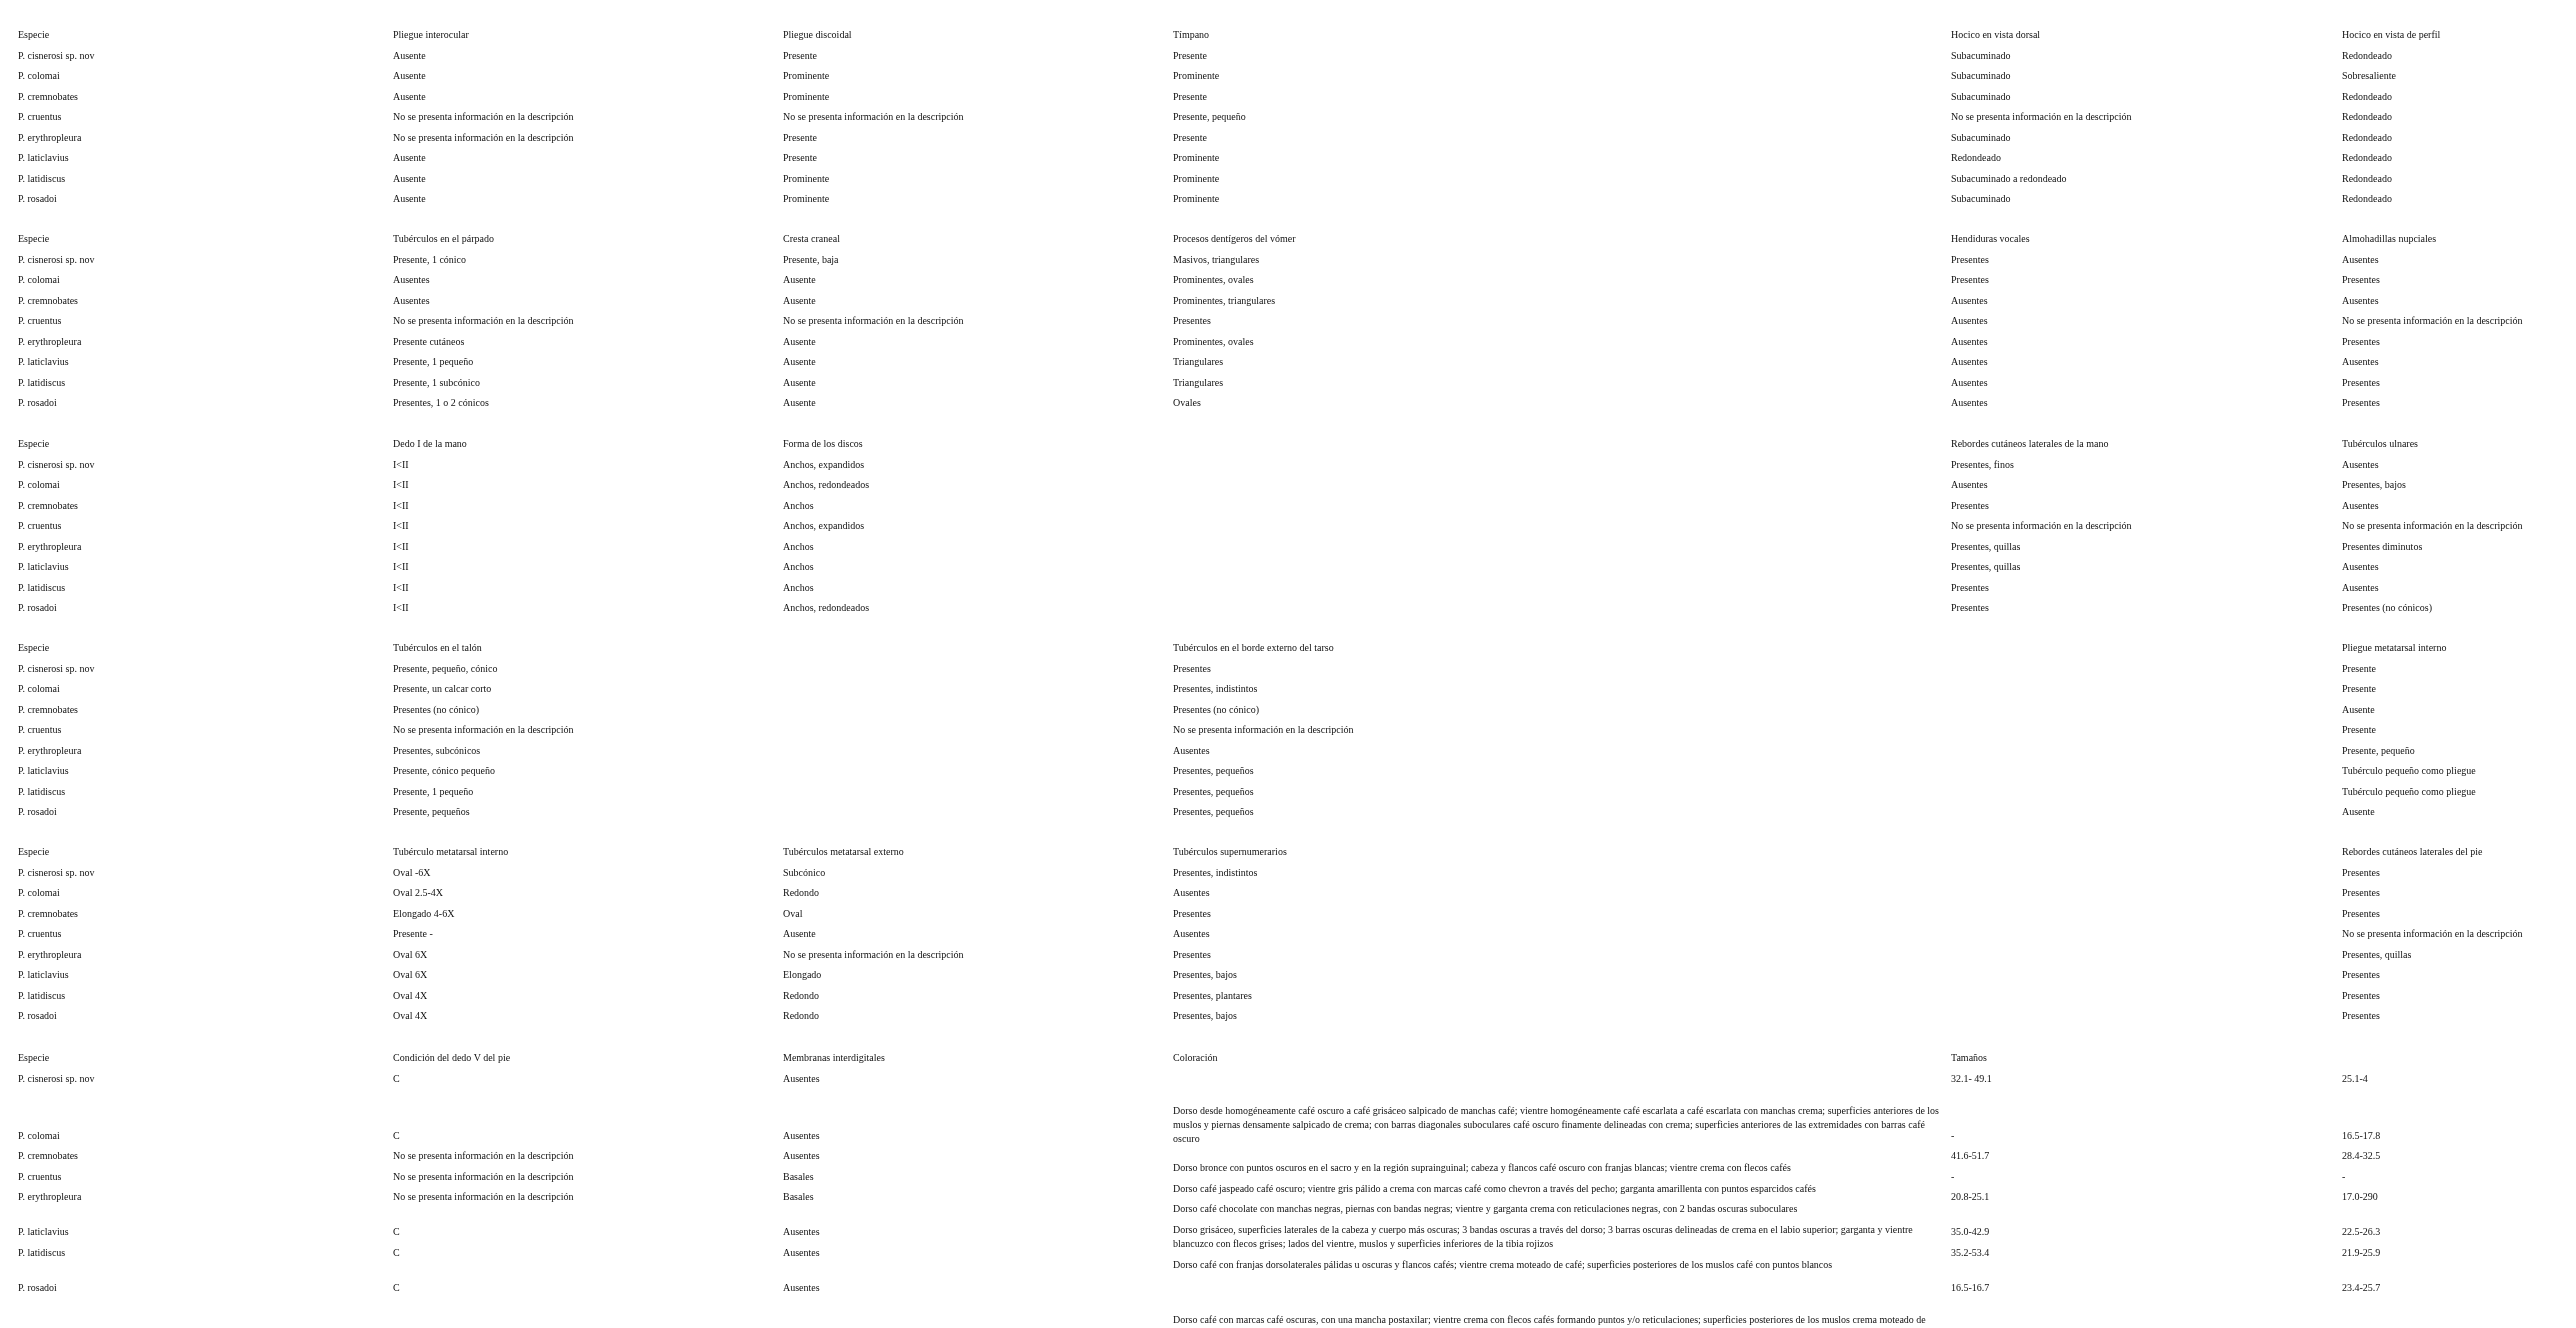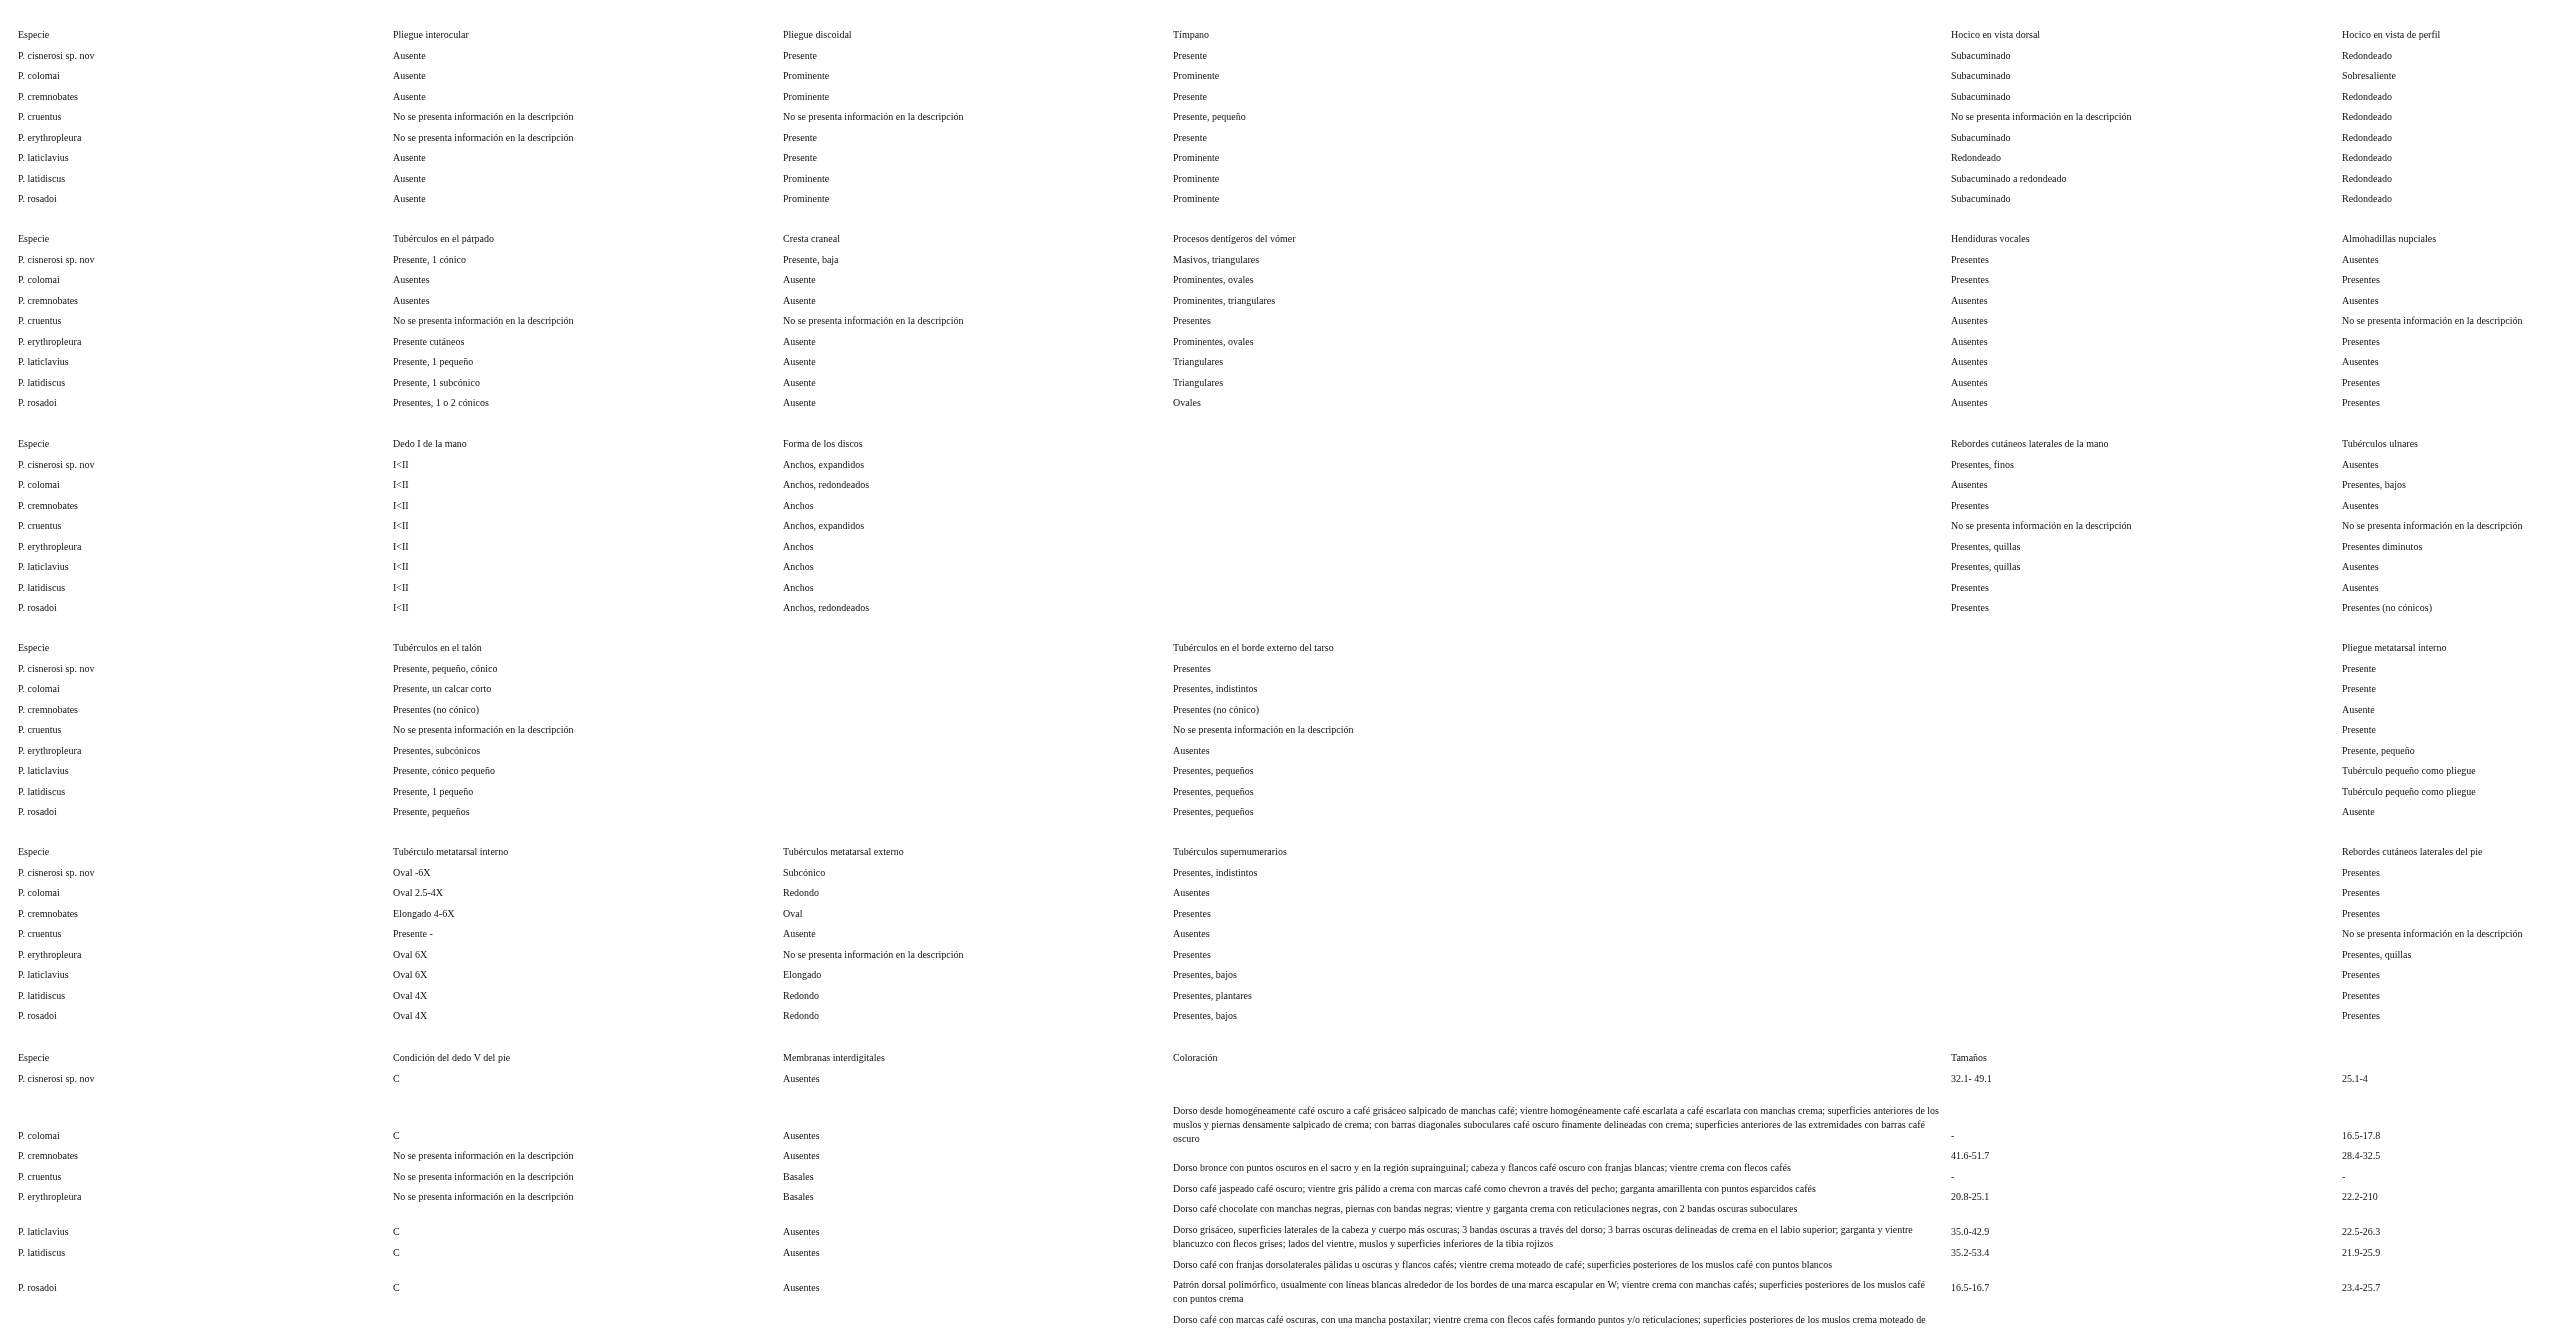--- a/index.html
+++ b/index.html
@@ -439,35 +439,34 @@
         <span class="cell c3 wrap">Dorso café chocolate con manchas negras, piernas con bandas negras; vientre y garganta crema con reticulaciones negras, con 2 bandas oscuras suboculares</span>
         <span class="cell c4">-</span>
         <span class="cell c5">-</span>
       </div>
       <div class="row" style="height: 35px;">
         <span class="cell c0">P. erythropleura</span>
         <span class="cell c1">No se presenta información en la descripción</span>
         <span class="cell c2">Basales</span>
         <span class="cell c3 wrap">Dorso grisáceo, superficies laterales de la cabeza y cuerpo más oscuras; 3 bandas oscuras a través del dorso; 3 barras oscuras delineadas de crema en el labio superior; garganta y vientre blancuzco con flecos grises; lados del vientre, muslos y superficies inferiores de la tibia rojizos</span>
         <span class="cell c4">20.8-25.1</span>
-        <span class="cell c5">22.2-210</span>
+        <span class="cell c5">17.0-290</span>
       </div>
       <div class="row" style="height: 20.5px;">
         <span class="cell c0">P. laticlavius</span>
         <span class="cell c1">C</span>
         <span class="cell c2">Ausentes</span>
         <span class="cell c3 wrap">Dorso café con franjas dorsolaterales pálidas u oscuras y flancos cafés; vientre crema moteado de café; superficies posteriores de los muslos café con puntos blancos</span>
         <span class="cell c4">35.0-42.9</span>
         <span class="cell c5">22.5-26.3</span>
       </div>
       <div class="row" style="height: 35px;">
         <span class="cell c0">P. latidiscus</span>
         <span class="cell c1">C</span>
         <span class="cell c2">Ausentes</span>
-        <span class="cell c3 wrap">Patrón dorsal polimórfico, usualmente con líneas blancas alrededor de los bordes de una marca escapular en W; vientre crema con manchas cafés; superficies posteriores de los muslos café con puntos crema</span>
         <span class="cell c4">35.2-53.4</span>
         <span class="cell c5">21.9-25.9</span>
       </div>
       <div class="row" style="height: 35px;">
         <span class="cell c0">P. rosadoi</span>
         <span class="cell c1">C</span>
         <span class="cell c2">Ausentes</span>
         <span class="cell c3 wrap">Dorso café con marcas café oscuras, con una mancha postaxilar; vientre crema con flecos cafés formando puntos y/o reticulaciones; superficies posteriores de los muslos crema moteado de café</span>
         <span class="cell c4">16.5-16.7</span>
         <span class="cell c5">23.4-25.7</span>

